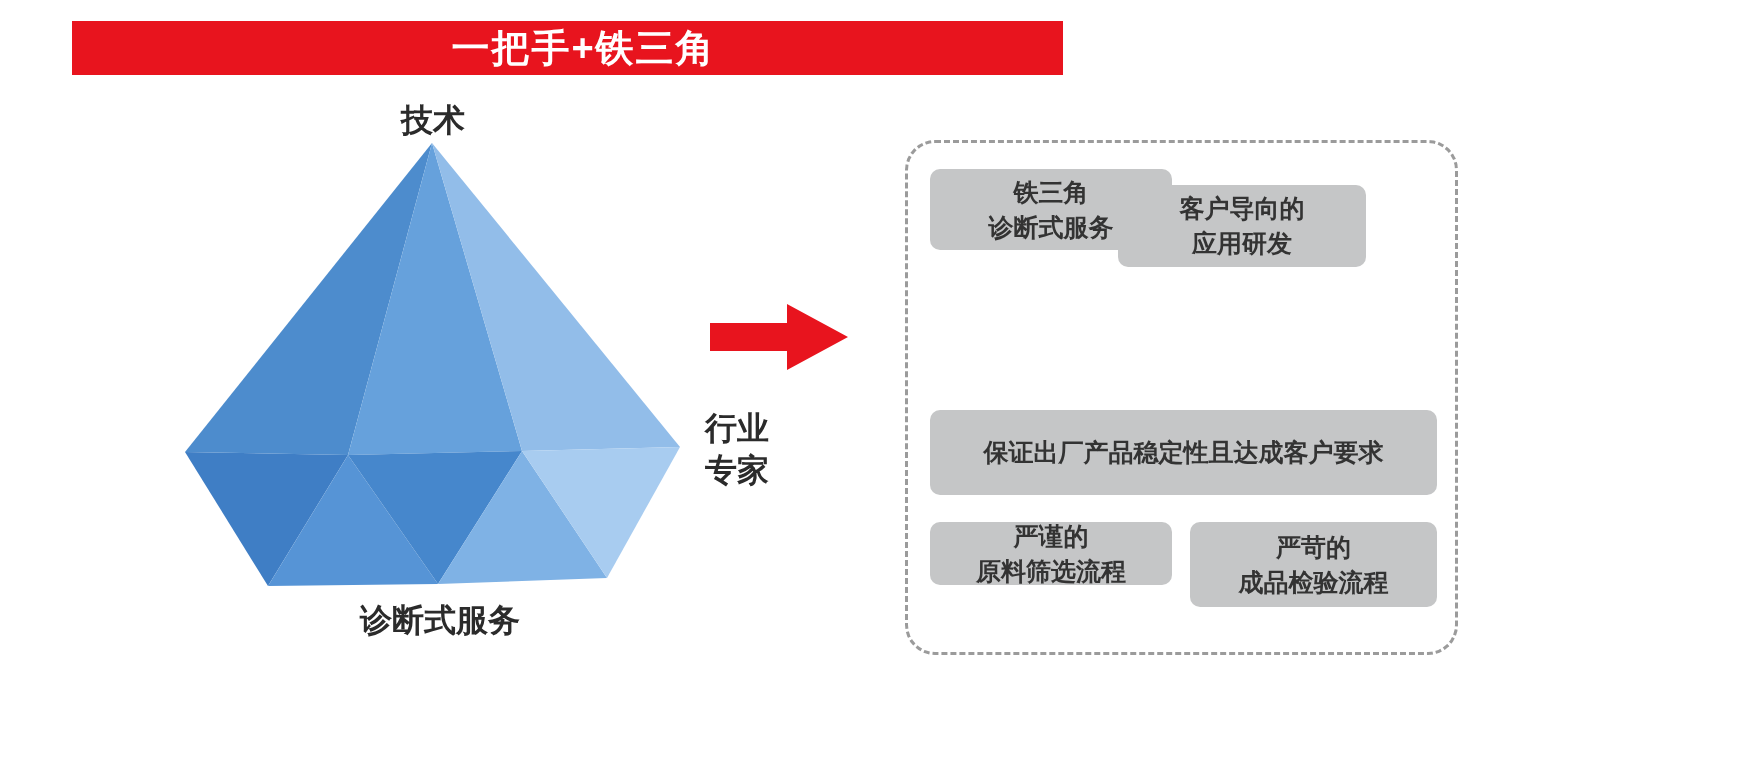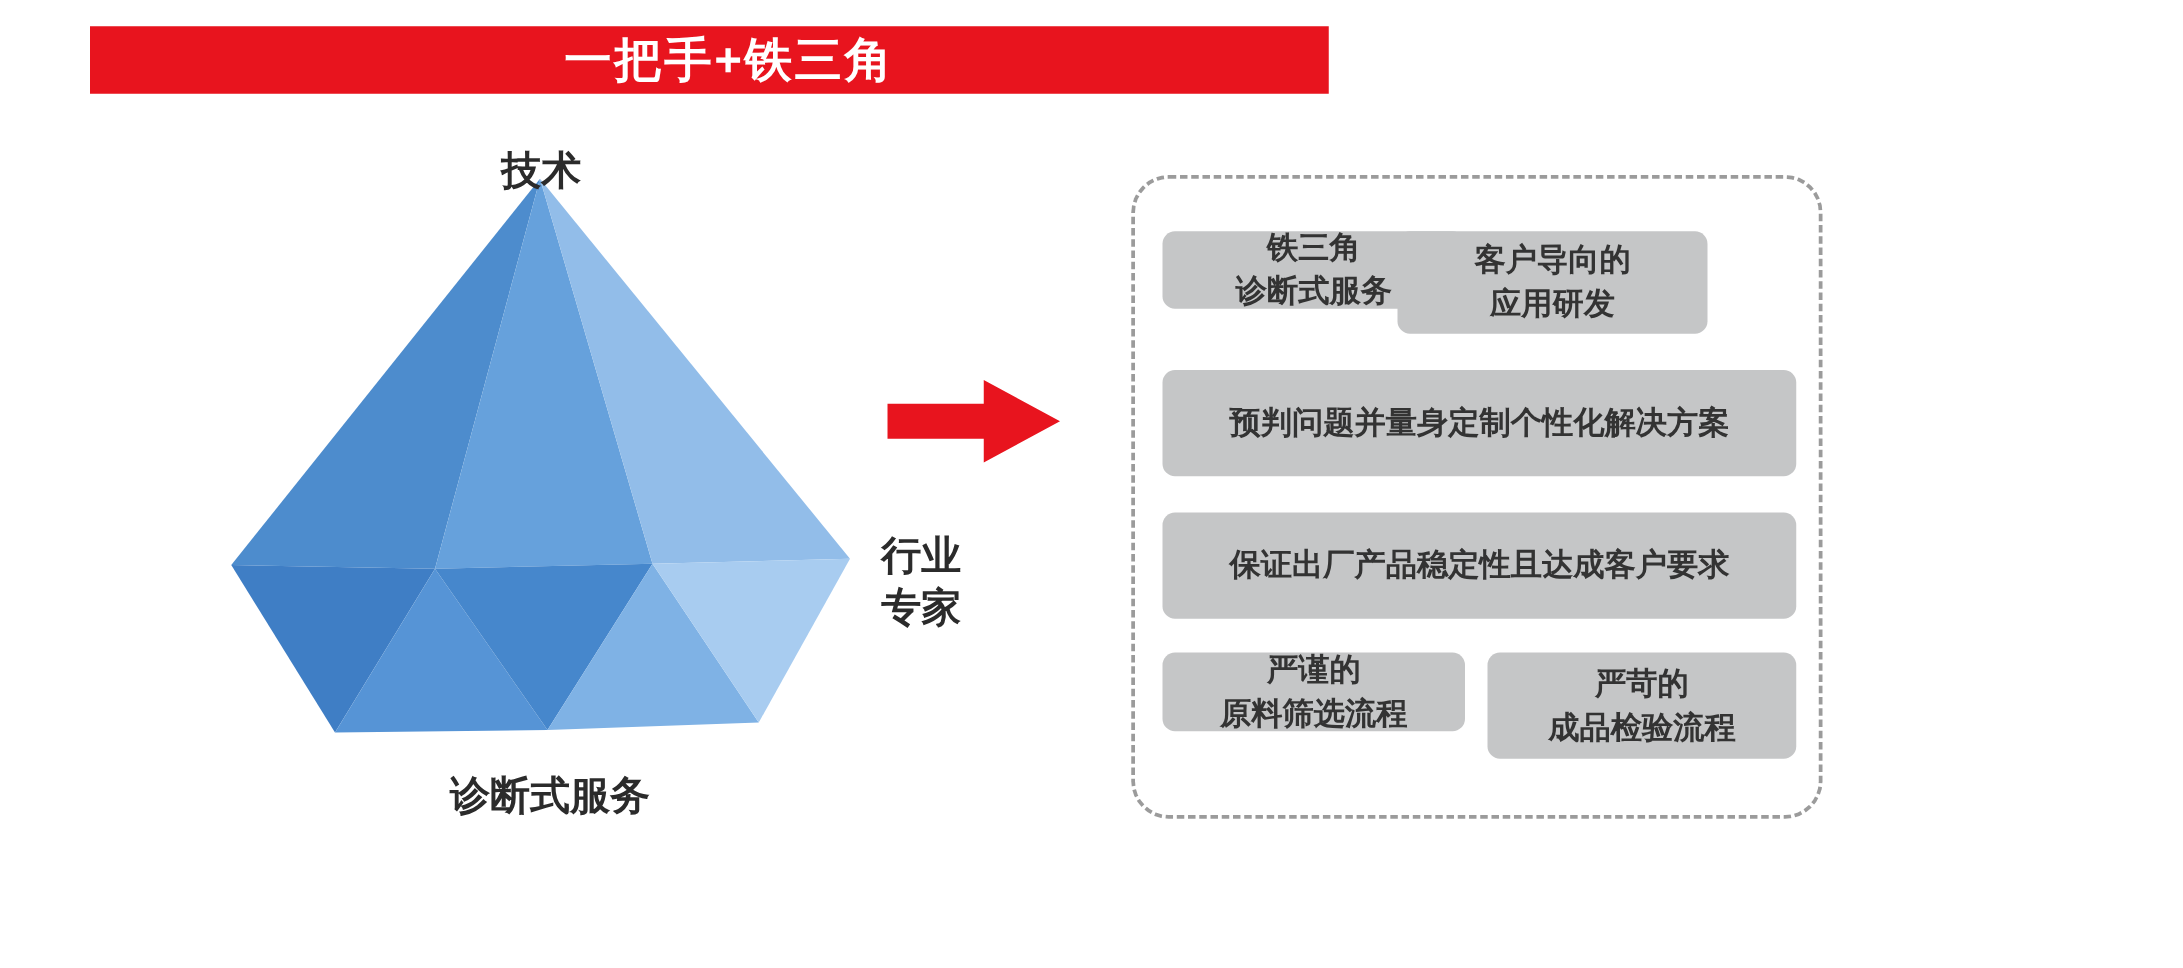--- a/index.html
+++ b/index.html
@@ -33,21 +33,20 @@
   .gem-svg { position: absolute; left: 150px; top: 130px; }
 
   .lbl {
     position: absolute;
     font-weight: 700;
     color: #2b2b2b;
     text-align: center;
     line-height: 1.3;
     font-size: 32px;
     white-space: nowrap;
-    margin-top: 16px;
   }
   .lbl-top    { left: 363px; top: 100px;  width: 140px; }
   .lbl-left   { left: 60px;  top: 428px;  width: 140px; }
   .lbl-right  { left: 672px; top: 408px;  width: 130px; white-space: normal; }
   .lbl-bottom { left: 320px; top: 600px;  width: 240px; }
   .lbl-center {
     left: 330px; top: 356px; width: 210px;
     font-size: 30px; color: #1f1f1f; white-space: normal;
   }
 
@@ -74,21 +73,21 @@
     align-items: center;
     justify-content: center;
     font-size: 25px;
     font-weight: 700;
     color: #333333;
     text-align: center;
     line-height: 1.4;
     padding: 4px 6px;
     box-sizing: border-box;
   }
-  .gbox-r1a { left: 930px;  top: 185px; width: 242px; height: 62px; }
+  .gbox-r1a { left: 930px;  top: 169px; width: 242px; height: 81px; }
   .gbox-r1b { left: 1118px; top: 185px; width: 248px; height: 82px; }
   .gbox-r2  { left: 930px;  top: 296px; width: 507px; height: 85px; }
   .gbox-r3  { left: 930px;  top: 410px; width: 507px; height: 85px; }
   .gbox-r4a { left: 930px;  top: 522px; width: 242px; height: 63px; }
   .gbox-r4b { left: 1190px; top: 522px; width: 247px; height: 85px; }
 </style>
 </head>
 <body>
 
 <div class="canvas">
@@ -126,23 +125,20 @@
   <div class="gbox gbox-r1a">
     <span>铁三角</span>
     <span>诊断式服务</span>
   </div>
 
   <div class="gbox gbox-r1b">
     <span>客户导向的</span>
     <span>应用研发</span>
   </div>
 
-  <div class="gbox gbox-r2">
-    <span>预判问题并量身定制个性化解决方案</span>
-  </div>
 
   <div class="gbox gbox-r3">
     <span>保证出厂产品稳定性且达成客户要求</span>
   </div>
 
   <div class="gbox gbox-r4a">
     <span>严谨的</span>
     <span>原料筛选流程</span>
   </div>
 

